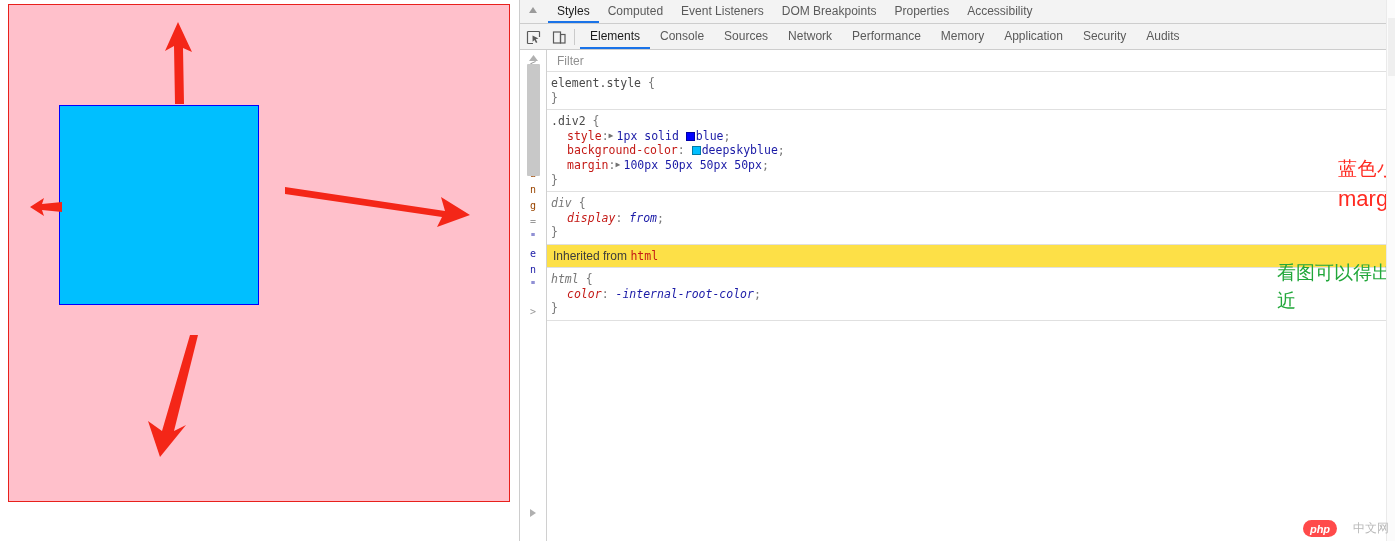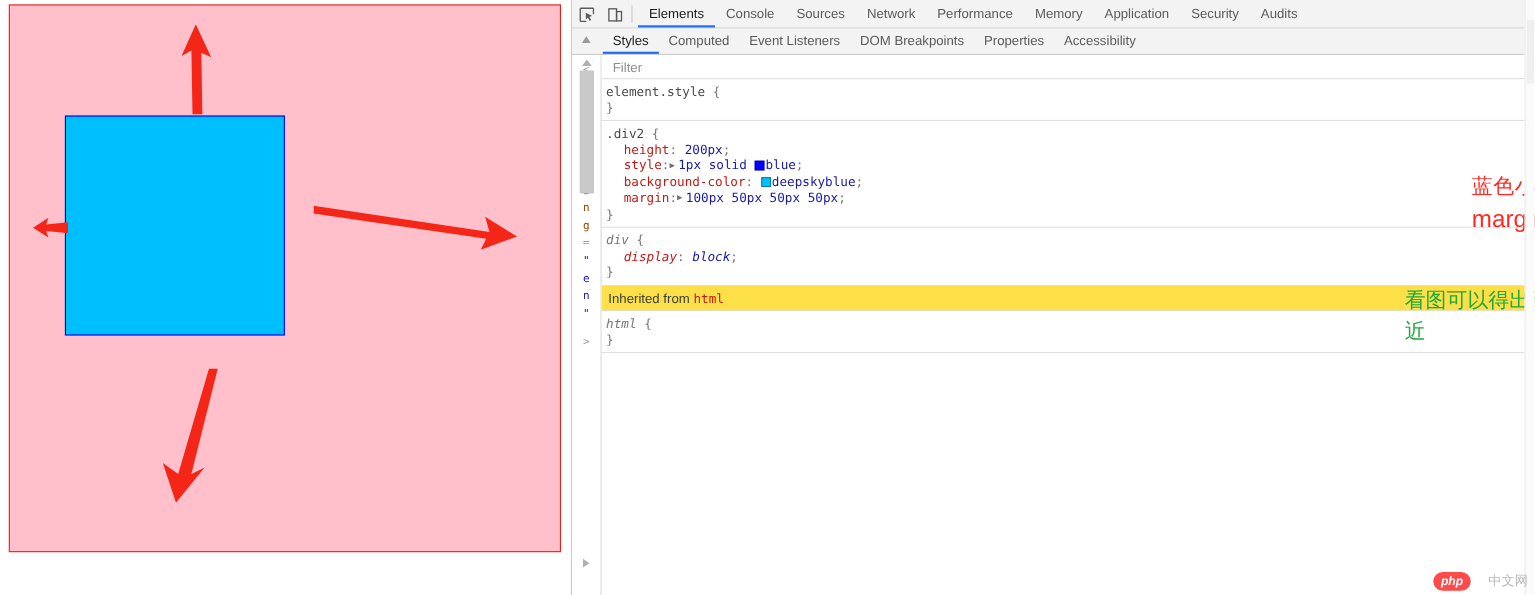--- a/index.html
+++ b/index.html
@@ -275,20 +275,34 @@
     <svg class="arrow" id="arrow-left" viewBox="0 0 32 22">
       <path d="M0 11 L14 2 L12 8 L32 6 L32 16 L12 14 L14 20 Z" fill="#f42618"></path>
     </svg>
 
     <svg class="arrow" id="arrow-down" viewBox="0 0 62 122">
       <path d="M58 0 L34 96 L46 90 L20 122 L8 86 L22 96 L50 0 Z" fill="#f42618"></path>
     </svg>
   </div>
 
   <div id="devtools">
+
+    <div id="dt-subbar">
+      <div id="subbar-scroll-up">
+        <svg width="10" height="10" viewBox="0 0 10 10">
+            <path d="M5 2 L9 8 L1 8 Z" fill="#9a9a9a"></path>
+          </svg>
+      </div>
+      <div class="dt-subtab active">Styles</div>
+      <div class="dt-subtab">Computed</div>
+      <div class="dt-subtab">Event Listeners</div>
+      <div class="dt-subtab">DOM Breakpoints</div>
+      <div class="dt-subtab">Properties</div>
+      <div class="dt-subtab">Accessibility</div>
+    </div>
 
     <div id="dt-tabbar">
       <div class="dt-icon-btn">
         <svg width="15" height="15" viewBox="0 0 15 15">
           <path d="M1.5 1.5 H8 M1.5 1.5 V8 M13.5 1.5 H7.5 M13.5 1.5 V7 M1.5 13.5 H7 M1.5 13.5 V7.5" stroke="#5a5a5a" fill="none" stroke-width="1.2"></path>
           <path d="M6.5 5.5 L12.5 8.5 L9.8 9.3 L11.4 12.2 L10 13 L8.5 10 L6.6 11.8 Z" fill="#5a5a5a"></path>
         </svg>
       </div>
       <div class="dt-icon-btn">
         <svg width="15" height="15" viewBox="0 0 15 15">
@@ -299,34 +313,20 @@
       <div class="dt-sep"></div>
       <div class="dt-tab active">Elements</div>
       <div class="dt-tab">Console</div>
       <div class="dt-tab">Sources</div>
       <div class="dt-tab">Network</div>
       <div class="dt-tab">Performance</div>
       <div class="dt-tab">Memory</div>
       <div class="dt-tab">Application</div>
       <div class="dt-tab">Security</div>
       <div class="dt-tab">Audits</div>
-    </div>
-
-    <div id="dt-subbar">
-      <div id="subbar-scroll-up">
-        <svg width="10" height="10" viewBox="0 0 10 10">
-            <path d="M5 2 L9 8 L1 8 Z" fill="#9a9a9a"></path>
-          </svg>
-      </div>
-      <div class="dt-subtab active">Styles</div>
-      <div class="dt-subtab">Computed</div>
-      <div class="dt-subtab">Event Listeners</div>
-      <div class="dt-subtab">DOM Breakpoints</div>
-      <div class="dt-subtab">Properties</div>
-      <div class="dt-subtab">Accessibility</div>
     </div>
 
     <div id="dt-body">
 
       <div id="dom-strip">
         <div id="dom-scroll-caret">
           <svg width="11" height="10" viewBox="0 0 11 10">
               <path d="M5.5 2 L10 8 L1 8 Z" fill="#b0b0b0"></path>
             </svg>
         </div>
@@ -370,54 +370,54 @@
             </div>
             <div class="decl-line"><span class="brace">}</span></div>
           </div>
 
           <div class="rule-block">
             <div class="decl-line">
               <span class="sel sel-strong">.div2</span>
               <span class="brace">{</span>
             </div>
             <div class="decl-line">
-              <span class="prop">height</span><span class="brace">: </span><span class="val-txt">200px</span><span class="brace">;</span>
-            </div>
-            <div class="decl-line">
               <span class="prop">style</span><span class="brace">:</span><span class="expander">▶</span><span class="val-txt">1px solid </span><span class="swatch" id="swatch-border" style="background: rgb(0, 0, 255);"></span><span class="val-txt">blue</span><span class="brace">;</span>
             </div>
             <div class="decl-line">
               <span class="prop">background-color</span><span class="brace">: </span><span class="swatch" id="swatch-bg" style="background: rgb(0, 191, 255);"></span><span class="val-txt">deepskyblue</span><span class="brace">;</span>
             </div>
             <div class="decl-line">
               <span class="prop">margin</span><span class="brace">:</span><span class="expander">▶</span><span class="val-txt">100px 50px 50px 50px</span><span class="brace">;</span>
             </div>
             <div class="decl-line"><span class="brace">}</span></div>
           </div>
 
           <div class="rule-block">
             <div class="decl-line">
               <span class="sel sel-italic">div</span>
               <span class="brace">{</span>
             </div>
             <div class="decl-line">
-              <span class="prop sel-italic">display</span><span class="brace">: </span><span class="val-txt sel-italic">block</span><span class="brace">;</span>
+              <span class="prop sel-italic">display</span><span class="brace">: </span><span class="val-txt sel-italic">from</span><span class="brace">;</span>
             </div>
             <div class="decl-line"><span class="brace">}</span></div>
           </div>
 
           <div class="inherited-header">
             <span>Inherited from </span><span class="mono">html</span>
           </div>
 
           <div class="rule-block inherited-rule">
             <div class="decl-line">
               <span class="sel sel-italic">html</span>
               <span class="brace">{</span>
             </div>
+            <div class="decl-line">
+              <span class="prop sel-italic">color</span><span class="brace">: </span><span class="val-txt sel-italic">-internal-root-color</span><span class="brace">;</span>
+            </div>
             <div class="decl-line"><span class="brace">}</span></div>
           </div>
 
         </div>
       </div>
 
       <div class="annot" id="annot-red-1">蓝色小方块和大方块的外边距</div>
       <div class="annot" id="annot-red-2">margin: 100px 50px  50px 50px</div>
 
       <div class="annot" id="annot-green-1">看图可以得出结论：外边距哪边越小，元素离那边越</div>

